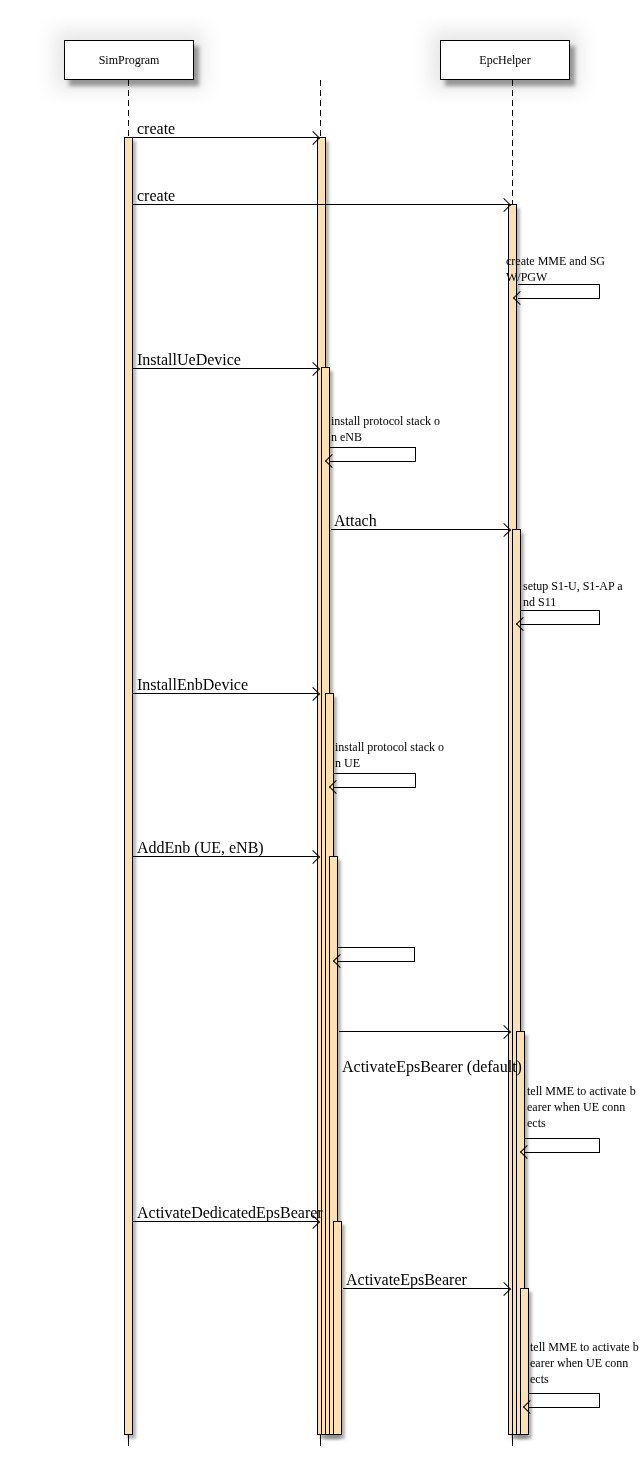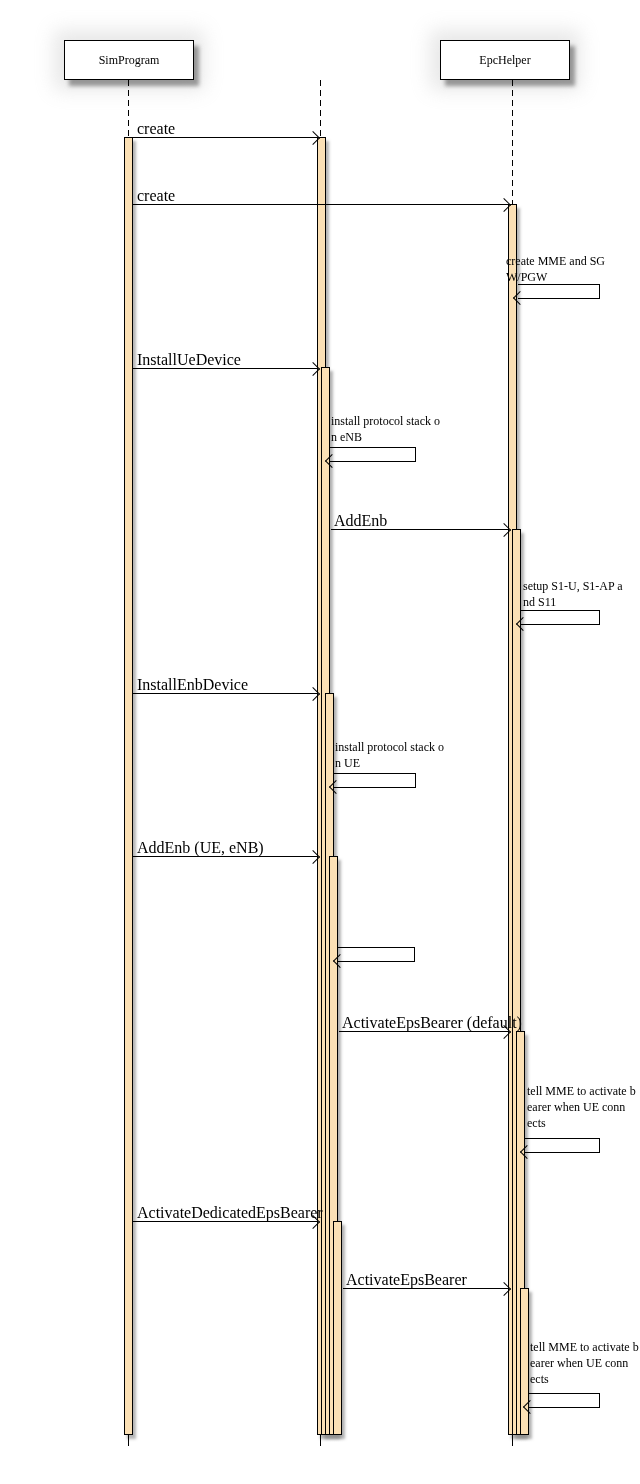--- a/index.html
+++ b/index.html
@@ -101,21 +101,21 @@
   </div>
 
   <div class="self-text" style="left:331px;top:413px">
     <div>install protocol stack o</div>
     <div>n eNB</div>
   </div>
   <div class="self-box" style="left:330px;top:447px;width:86px">
     <span class="chev chev-l"></span>
   </div>
 
-  <div class="msg-label" style="left:334px;top:514px">AddEnb</div>
+  <div class="msg-label" style="left:334px;top:514px">Attach</div>
   <div class="arrow" style="left:331px;top:529px;width:177px">
     <span class="chev chev-r"></span>
   </div>
 
   <div class="self-text" style="left:523px;top:578px">
     <div>setup S1-U, S1-AP a</div>
     <div>nd S11</div>
   </div>
   <div class="self-box" style="left:521px;top:610px;width:79px">
     <span class="chev chev-l"></span>
@@ -136,21 +136,21 @@
 
   <div class="msg-label" style="left:137px;top:841px">AddEnb (UE, eNB)</div>
   <div class="arrow" style="left:133px;top:856px;width:184px">
     <span class="chev chev-r"></span>
   </div>
 
   <div class="self-box" style="left:338px;top:947px;width:77px">
     <span class="chev chev-l"></span>
   </div>
 
-  <div class="msg-label" style="left:342px;top:1016px">ActivateEpsBearer (default)</div>
+  <div class="msg-label" style="left:342px;top:1060px">ActivateEpsBearer (default)</div>
   <div class="arrow" style="left:339px;top:1031px;width:169px">
     <span class="chev chev-r"></span>
   </div>
 
   <div class="self-text" style="left:527px;top:1083px">
     <div>tell MME to activate b</div>
     <div>earer when UE conn</div>
     <div>ects</div>
   </div>
   <div class="self-box" style="left:525px;top:1138px;width:75px">

